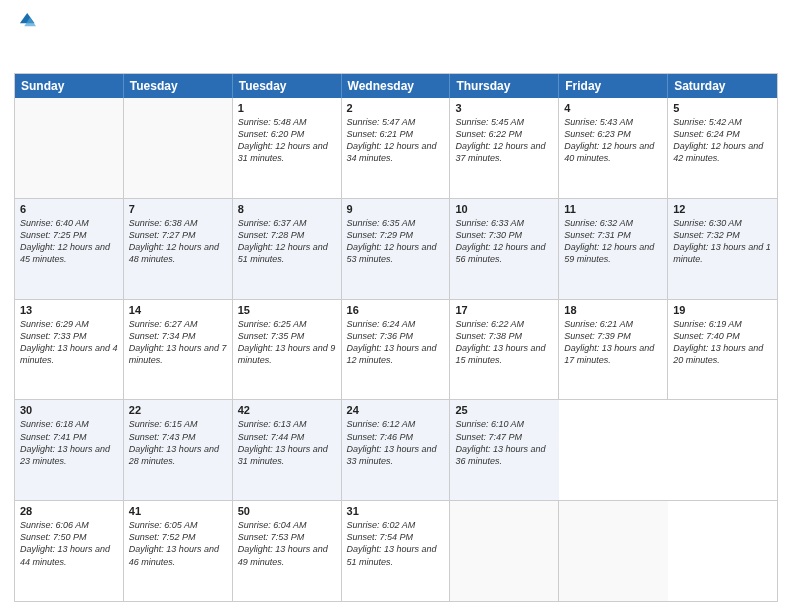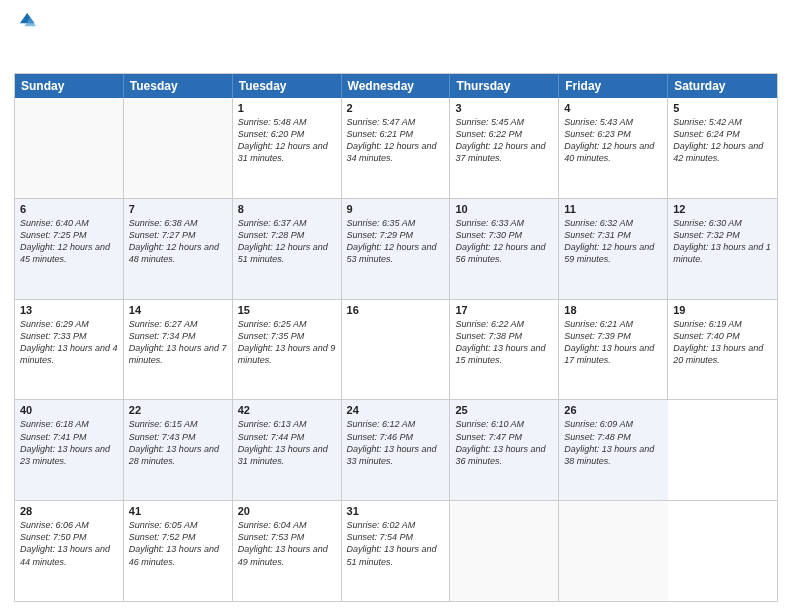--- a/index.html
+++ b/index.html
@@ -222,71 +222,68 @@
           <div class="cal-cell">
             <span class="day-num">14</span>
             <div class="day-detail">Sunrise: 6:27 AM<br>Sunset: 7:34 PM<br>Daylight: 13 hours and 7 minutes.</div>
           </div>
           <div class="cal-cell">
             <span class="day-num">15</span>
             <div class="day-detail">Sunrise: 6:25 AM<br>Sunset: 7:35 PM<br>Daylight: 13 hours and 9 minutes.</div>
           </div>
           <div class="cal-cell">
             <span class="day-num">16</span>
+            <div class="day-detail">Sunrise: 6:24 AM<br>Sunset: 7:36 PM<br>Daylight: 13 hours and 12 minutes.</div>
           </div>
           <div class="cal-cell">
             <span class="day-num">17</span>
             <div class="day-detail">Sunrise: 6:22 AM<br>Sunset: 7:38 PM<br>Daylight: 13 hours and 15 minutes.</div>
           </div>
           <div class="cal-cell">
             <span class="day-num">18</span>
             <div class="day-detail">Sunrise: 6:21 AM<br>Sunset: 7:39 PM<br>Daylight: 13 hours and 17 minutes.</div>
           </div>
           <div class="cal-cell">
             <span class="day-num">19</span>
             <div class="day-detail">Sunrise: 6:19 AM<br>Sunset: 7:40 PM<br>Daylight: 13 hours and 20 minutes.</div>
           </div>
         </div>
         <div class="cal-week">
           <div class="cal-cell alt-row">
-            <span class="day-num">40</span>
+            <span class="day-num">30</span>
             <div class="day-detail">Sunrise: 6:18 AM<br>Sunset: 7:41 PM<br>Daylight: 13 hours and 23 minutes.</div>
           </div>
           <div class="cal-cell alt-row">
             <span class="day-num">22</span>
             <div class="day-detail">Sunrise: 6:15 AM<br>Sunset: 7:43 PM<br>Daylight: 13 hours and 28 minutes.</div>
           </div>
           <div class="cal-cell alt-row">
             <span class="day-num">42</span>
             <div class="day-detail">Sunrise: 6:13 AM<br>Sunset: 7:44 PM<br>Daylight: 13 hours and 31 minutes.</div>
           </div>
           <div class="cal-cell alt-row">
             <span class="day-num">24</span>
             <div class="day-detail">Sunrise: 6:12 AM<br>Sunset: 7:46 PM<br>Daylight: 13 hours and 33 minutes.</div>
           </div>
           <div class="cal-cell alt-row">
             <span class="day-num">25</span>
             <div class="day-detail">Sunrise: 6:10 AM<br>Sunset: 7:47 PM<br>Daylight: 13 hours and 36 minutes.</div>
           </div>
-          <div class="cal-cell alt-row">
-            <span class="day-num">26</span>
-            <div class="day-detail">Sunrise: 6:09 AM<br>Sunset: 7:48 PM<br>Daylight: 13 hours and 38 minutes.</div>
-          </div>
         </div>
         <div class="cal-week">
           <div class="cal-cell">
             <span class="day-num">28</span>
             <div class="day-detail">Sunrise: 6:06 AM<br>Sunset: 7:50 PM<br>Daylight: 13 hours and 44 minutes.</div>
           </div>
           <div class="cal-cell">
             <span class="day-num">41</span>
             <div class="day-detail">Sunrise: 6:05 AM<br>Sunset: 7:52 PM<br>Daylight: 13 hours and 46 minutes.</div>
           </div>
           <div class="cal-cell">
-            <span class="day-num">20</span>
+            <span class="day-num">50</span>
             <div class="day-detail">Sunrise: 6:04 AM<br>Sunset: 7:53 PM<br>Daylight: 13 hours and 49 minutes.</div>
           </div>
           <div class="cal-cell">
             <span class="day-num">31</span>
             <div class="day-detail">Sunrise: 6:02 AM<br>Sunset: 7:54 PM<br>Daylight: 13 hours and 51 minutes.</div>
           </div>
           <div class="cal-cell empty"></div>
           <div class="cal-cell empty"></div>
         </div>
       </div>

